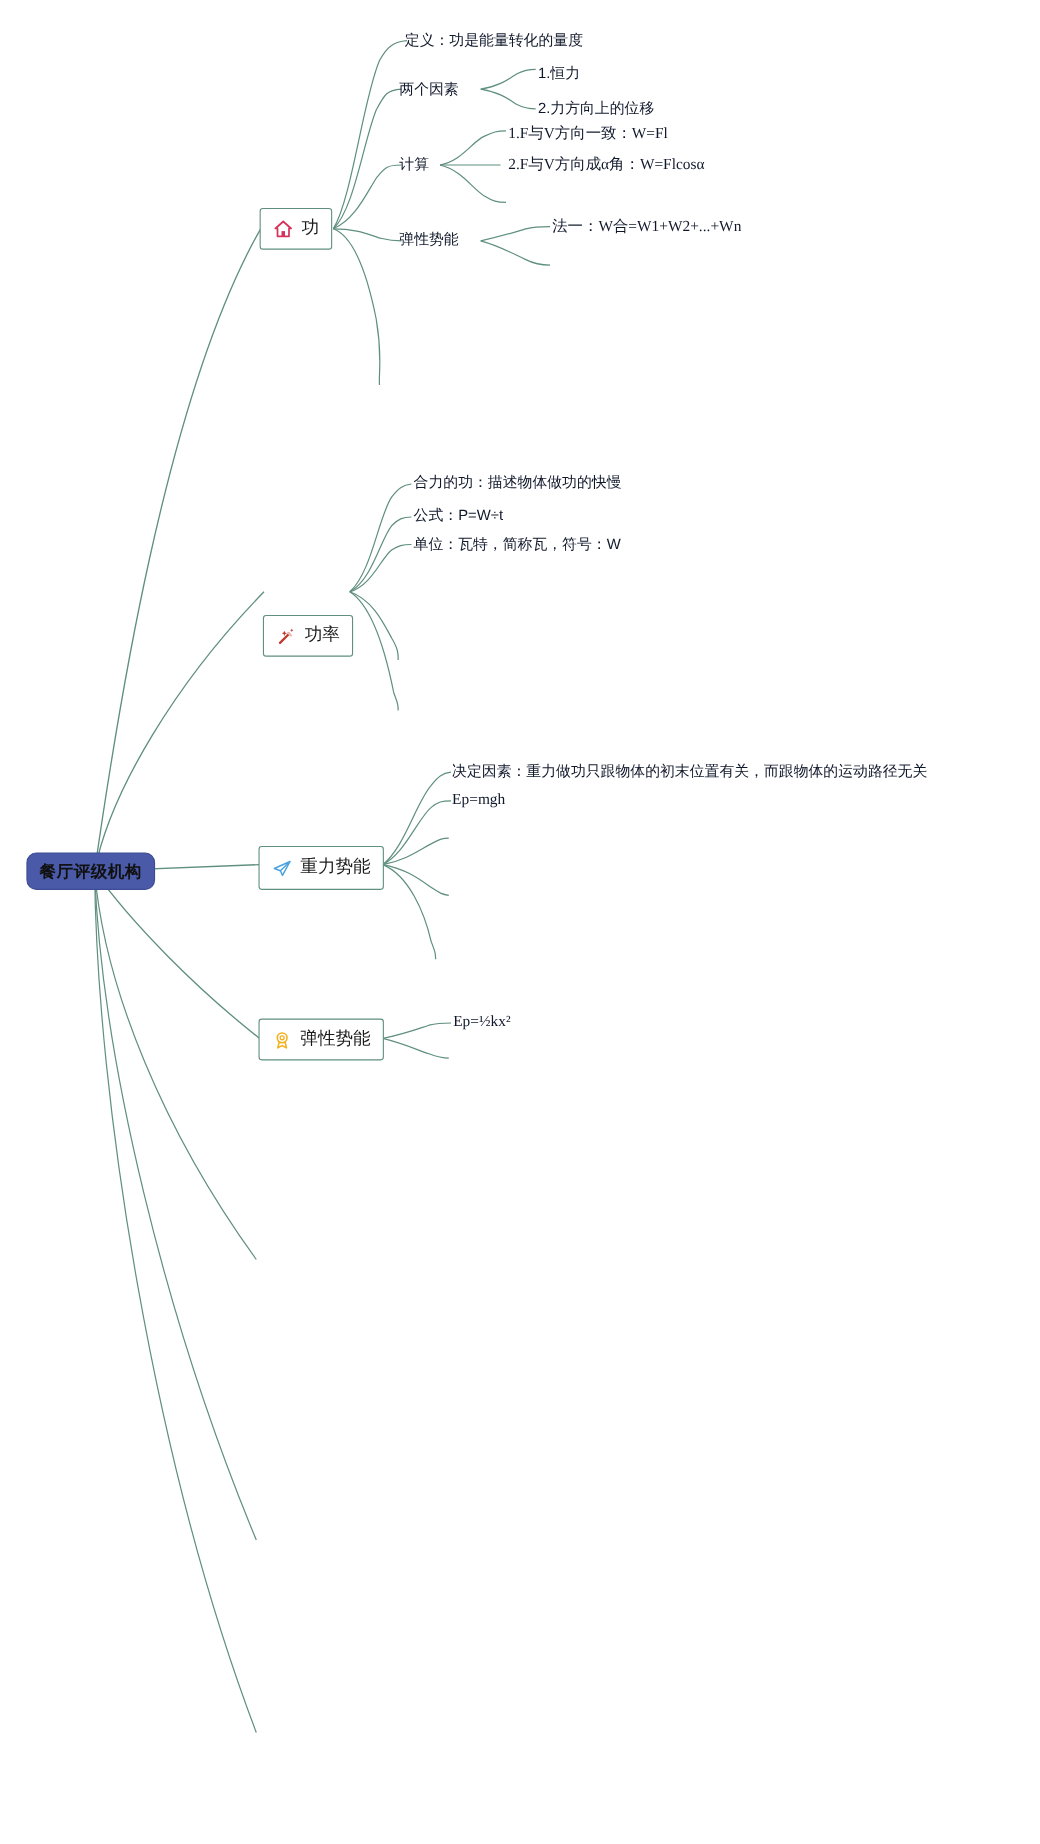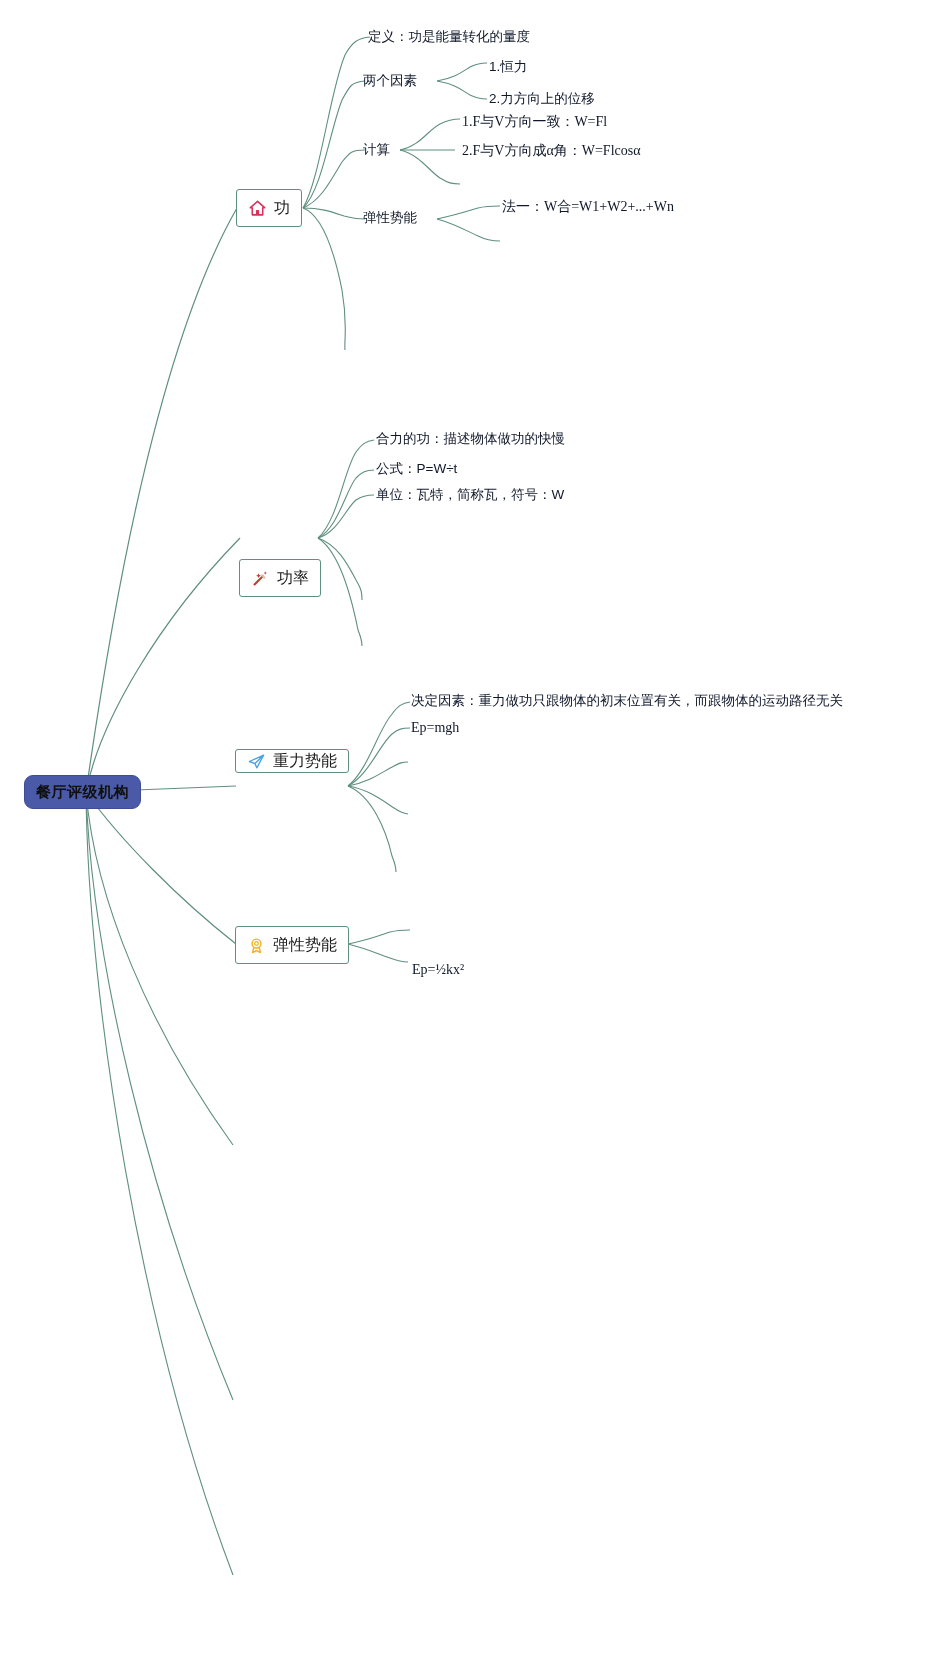--- a/index.html
+++ b/index.html
@@ -149,21 +149,21 @@
     </span>
     <span class="l1-label">功率</span>
   </div>
 
   <div class="leaf" style="left:376px;top:432px;">合力的功：描述物体做功的快慢</div>
 
   <div class="leaf" style="left:376px;top:462px;">公式：P=W÷t</div>
 
   <div class="leaf" style="left:376px;top:488px;">单位：瓦特，简称瓦，符号：W</div>
 
-  <div class="l1-node" style="left:235px;top:749px;height:24px;">
+  <div class="l1-node" style="left:235px;top:769px;height:40px;">
     <span class="l1-icon">
       <svg viewBox="0 0 24 24">
         <path d="M21 4 L3 12 l7 2.6 L21 4z" fill="none" stroke="#4aa3df" stroke-width="1.7" stroke-linejoin="round"></path>
         <path d="M10 14.6 L12.4 20 L21 4" fill="none" stroke="#4aa3df" stroke-width="1.7" stroke-linejoin="round"></path>
       </svg>
     </span>
     <span class="l1-label">重力势能</span>
   </div>
 
   <div class="leaf" style="left:411px;top:694px;">决定因素：重力做功只跟物体的初末位置有关，而跟物体的运动路径无关</div>
@@ -174,15 +174,15 @@
     <span class="l1-icon">
       <svg viewBox="0 0 24 24">
         <circle cx="12" cy="9.5" r="5.6" fill="none" stroke="#f2b01e" stroke-width="1.8"></circle>
         <circle cx="12" cy="9.5" r="2.3" fill="none" stroke="#f2b01e" stroke-width="1.5"></circle>
         <path d="M8.6 14.4 L7 21 l5 -2.6 L17 21 l-1.6 -6.6" fill="none" stroke="#f2b01e" stroke-width="1.8" stroke-linejoin="round"></path>
       </svg>
     </span>
     <span class="l1-label">弹性势能</span>
   </div>
 
-  <div class="leaf serifish" style="left:412px;top:923px;margin-top:40px;">Ep=½kx²</div>
+  <div class="leaf serifish" style="left:412px;top:923px;">Ep=½kx²</div>
 
 </div>
 
 </body></html>

